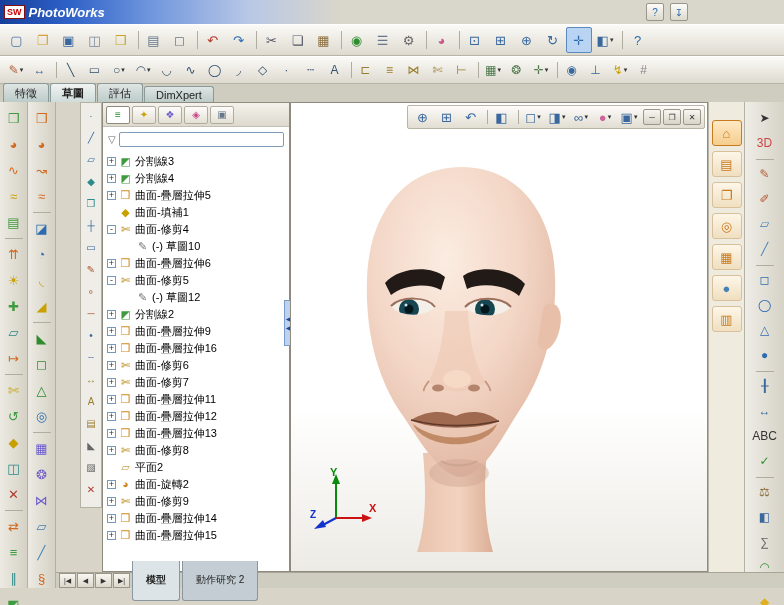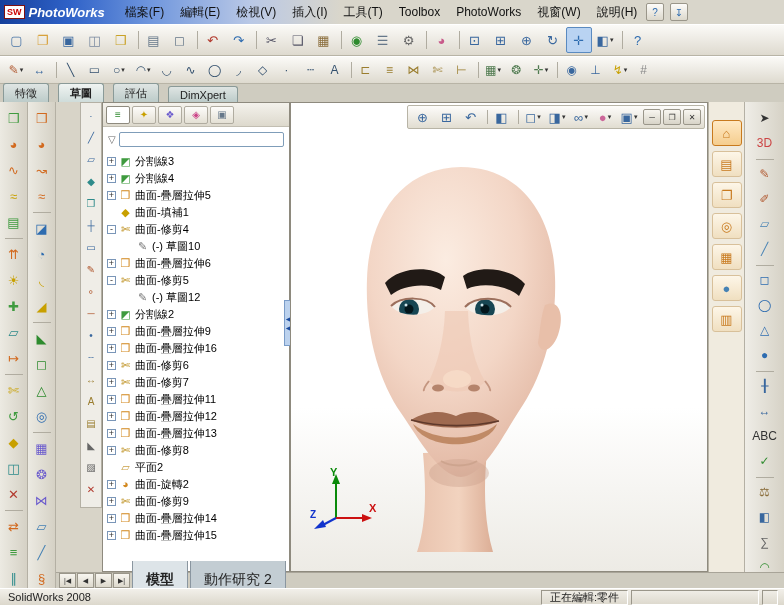--- a/index.html
+++ b/index.html
@@ -25,21 +25,21 @@
         border:1px solid transparent;border-radius:2px;position:relative;}
   .tb2 .tbtn{width:22px;height:22px;}
   .tbtn .g{font-size:13px;line-height:1;}
   .tb2 .tbtn .g{font-size:12px;}
   .tbtn .caret{font-size:7px;color:#333;margin-left:1px;}
   .tbtn.grp{margin-left:7px;}
   .tbtn.grp::before{content:'';position:absolute;left:-4px;top:3px;bottom:3px;width:1px;background:#b0aca0;}
   .tbtn.pressed{background:#b9d3f2;border-color:#5a8ac0;}
   
   .tabstrip{position:absolute;top:84px;left:0;width:784px;height:18px;background:#cfccc0;
-            display:flex;align-items:flex-end;padding-left:3px;gap:9px;box-sizing:border-box;}
+            display:flex;align-items:flex-end;padding-left:3px;gap:1px;box-sizing:border-box;}
   .cmtab{font-size:11px;padding:2px 11px 1px;background:linear-gradient(#dfe5e3,#bccbc9);
          border:1px solid #8a9a98;border-bottom:none;border-radius:3px 3px 0 0;color:#222;}
   .cmtab.active{background:linear-gradient(#f0f4f2,#cfdcda);font-weight:bold;}
   
   .vcol{position:absolute;top:102px;display:flex;flex-direction:column;align-items:center;padding-top:3px;box-sizing:border-box;
         background:linear-gradient(90deg,#eceae2,#d5d1c5);border-right:1px solid #b4b0a4;}
   .vcol .tbtn{width:24px;height:24px;margin-bottom:0;}
   #col-outer{left:0;width:28px;height:486px;}
   #col-inner{left:28px;width:28px;height:486px;}
   #col-strip{left:80px;width:22px;height:406px;background:#efede7;border:1px solid #b4b0a4;padding-top:2px;}
@@ -87,21 +87,21 @@
             background:linear-gradient(90deg,#efede7,#d6d2c6);border-left:1px solid #b4b0a4;
             display:flex;flex-direction:column;align-items:center;padding-top:4px;}
   #rightcol .tbtn{width:24px;height:22px;margin-bottom:1px;}
   #rightcol .g{font-size:12px;}
   .rc-extra{margin-top:10px;}
   
   #bottombar{position:absolute;left:56px;top:572px;width:728px;height:16px;background:#cfccc0;
              border-top:1px solid #a8a498;display:flex;align-items:center;box-sizing:border-box;padding-left:2px;}
   .navbtn{width:15px;height:13px;flex:none;display:flex;align-items:center;justify-content:center;font-size:7px;color:#333;
           background:linear-gradient(#f8f6f0,#dcd8cc);border:1px solid #9a968a;margin-left:1px;}
-  .btab{font-size:14px;padding:12px 13px;height:15px;display:flex;align-items:center;margin-left:2px;color:#222;
+  .btab{font-size:10px;padding:12px 13px;height:15px;display:flex;align-items:center;margin-left:2px;color:#222;
         background:#c3cdd3;border:1px solid #8a96a0;border-top:none;border-radius:0 0 3px 3px;}
   .btab.active{background:#dde4e8;font-weight:bold;}
   
   #statusbar{position:absolute;left:0;top:588px;width:784px;height:17px;box-sizing:border-box;
              background:linear-gradient(#f2f0ea,#dcd8cc);border-top:1px solid #fff;
              display:flex;align-items:center;font-size:11px;color:#222;padding:0 3px;}
   .sb-left{padding:0 5px;}
   .sb-spacer{flex:1;}
   .sb-cell{height:13px;display:flex;align-items:center;padding:0 8px;margin-right:3px;
            border:1px solid;border-color:#9a968a #ffffff #ffffff #9a968a;}
@@ -112,40 +112,20 @@
 </head>
 <body>
 
 <div id="app">
 
   <div class="titlebar">
     <div class="logo">
       <span class="logo-mark">SW</span>
       <span>PhotoWorks</span>
     </div>
-    <div class="menubar">
-
-        <span class="menu-item">檔案(F)</span>
-
-        <span class="menu-item">編輯(E)</span>
-
-        <span class="menu-item">檢視(V)</span>
-
-        <span class="menu-item">插入(I)</span>
-
-        <span class="menu-item">工具(T)</span>
-
-        <span class="menu-item">Toolbox</span>
-
-        <span class="menu-item">PhotoWorks</span>
-
-        <span class="menu-item">視窗(W)</span>
-
-        <span class="menu-item">說明(H)</span>
-      </div>
     <div class="title-right">
       <span class="title-ic">?</span>
       <span class="title-ic">↧</span>
     </div>
   </div>
 
   <div class="tb tb1">
 
       <div class="tbtn">
         <span class="g" style="color: rgb(74, 118, 168);">▢</span>
@@ -1052,21 +1032,14 @@
         <span class="navbtn">▶|</span>
       </span>
     <span style="display:flex">
 
         <span class="btab active">模型</span>
 
         <span class="btab">動作研究 2</span>
       </span>
   </div>
 
-  <div id="statusbar">
-    <span class="sb-left">SolidWorks 2008</span>
-    <span class="sb-spacer"></span>
-    <span class="sb-cell">正在編輯:零件</span>
-    <span class="sb-cell w110"></span>
-    <span class="sb-cell w14"></span>
-  </div>
 
 </div>
 
 </body></html>

